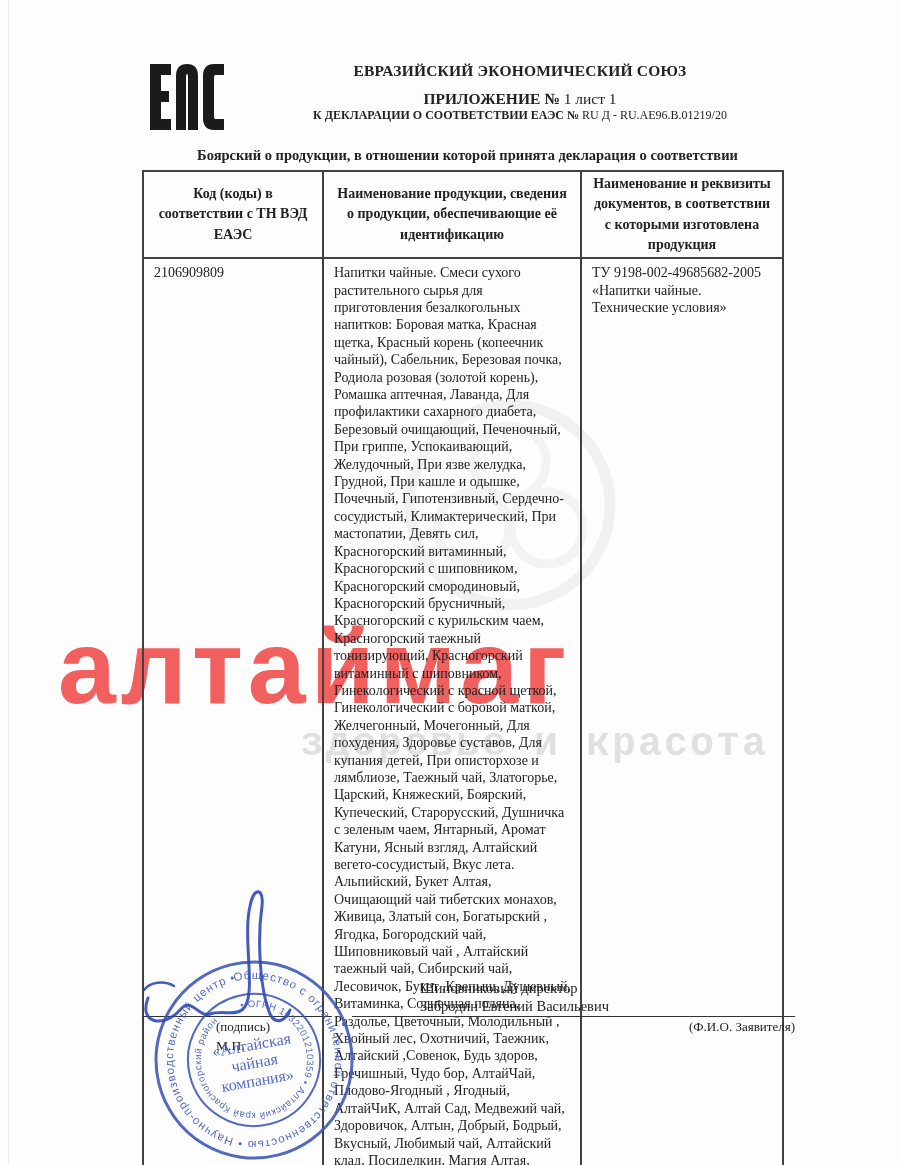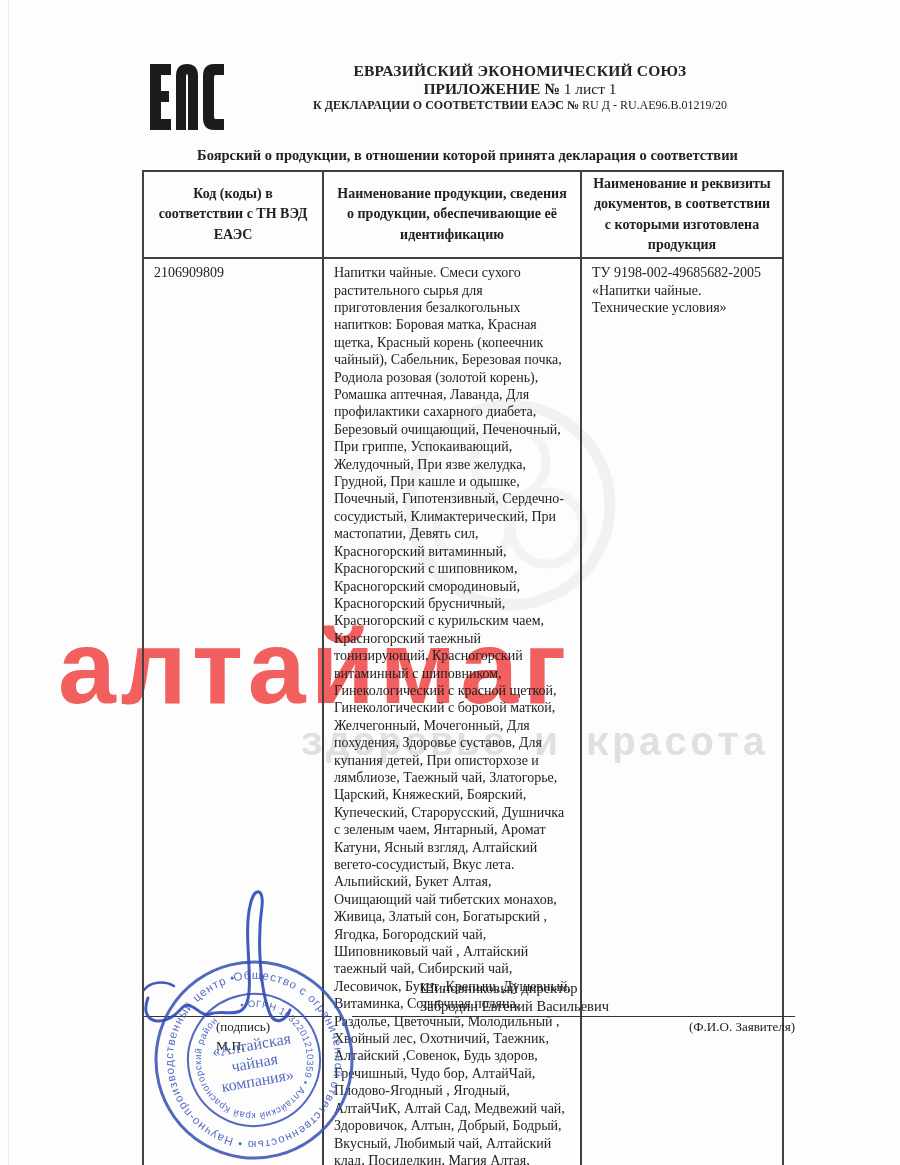--- a/index.html
+++ b/index.html
@@ -17,21 +17,21 @@
   .wm-tagline{
     position:absolute;left:300px;top:722px;z-index:1;
     font-family:Liberation Mono, monospace;font-weight:bold;
     font-size:40px;letter-spacing:2px;color:#dadada;opacity:.8;user-select:none;text-align:right;
   }
   .wm-emblem{position:absolute;left:395px;top:390px;z-index:0;opacity:.55;}
   
   .eac-logo{position:absolute;left:150px;top:64px;z-index:2;}
   
   .header{position:absolute;left:255px;top:62px;width:530px;text-align:center;z-index:2;}
-  .h-union{font-weight:bold;font-size:15.5px;margin-bottom:0;letter-spacing:.2px;}
+  .h-union{font-weight:bold;font-size:15.5px;margin-bottom:10px;letter-spacing:.2px;}
   .h-annex{font-size:15.5px;}
   .h-annex b{font-weight:bold;}
   .h-decl{font-size:12px;}
   .h-decl b{font-weight:bold;}
   .subtitle{
     position:absolute;left:140px;top:147px;width:655px;text-align:center;
     font-weight:bold;font-size:14.5px;z-index:2;
   }
   
   table.decl{

